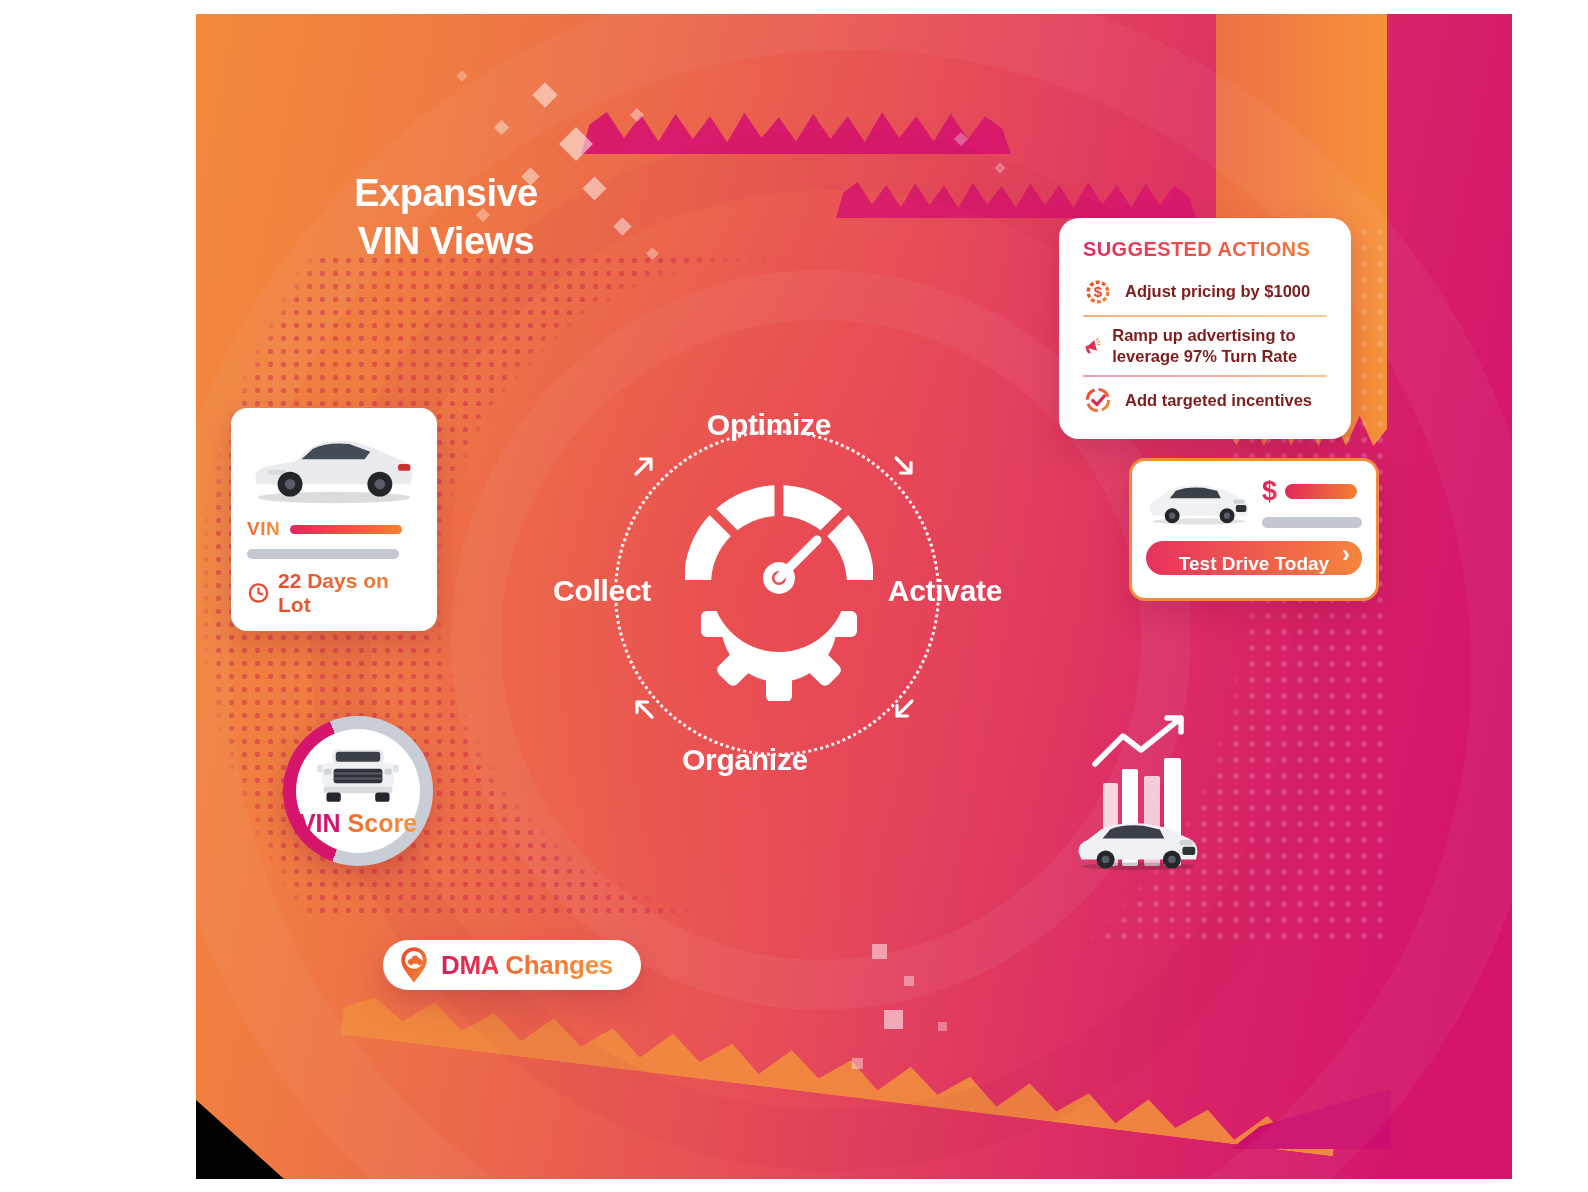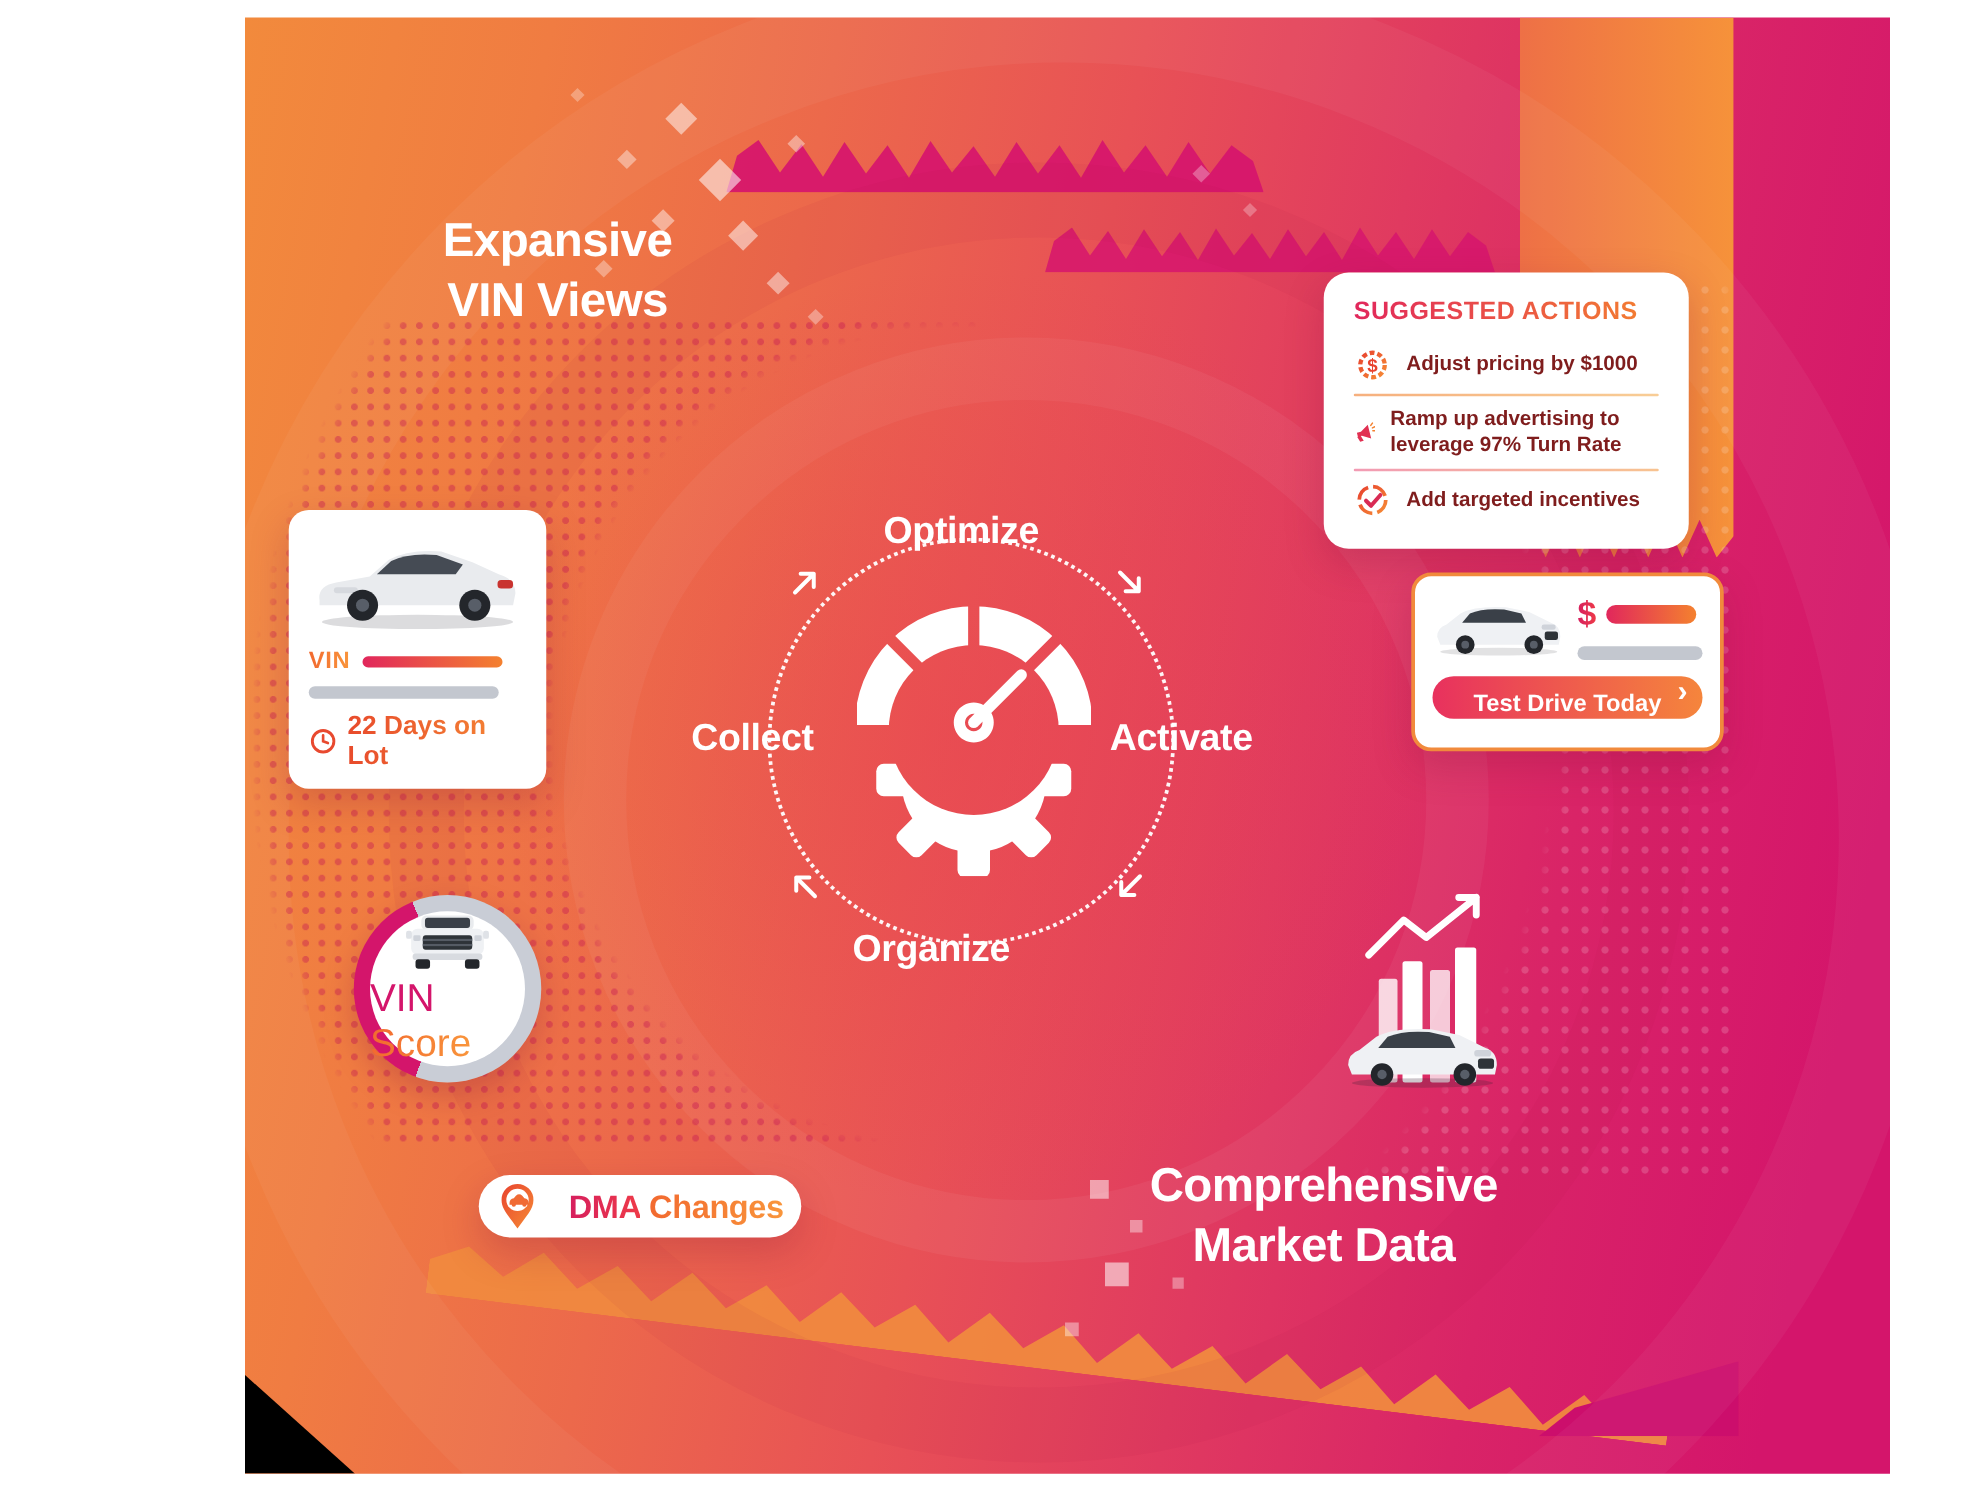--- a/index.html
+++ b/index.html
@@ -52,23 +52,23 @@
   .vin-card{left:35px;top:394px;width:206px;padding:12px 16px 14px;box-sizing:border-box;border-radius:16px;}
   .vin-row{display:flex;align-items:center;gap:10px;margin-top:6px;}
   .vin-lbl{font-size:19px;font-weight:800;letter-spacing:.5px;}
   .bar{border-radius:6px;}
   .stat{display:flex;align-items:center;gap:8px;margin-top:10px;font-weight:800;font-size:21px;}
   .vinscore{left:87px;top:702px;width:150px;height:150px;border-radius:50%;
     background:conic-gradient(from 0deg,#C9CDD6 0deg 200deg,#D4156B 200deg 338deg,#C9CDD6 338deg 360deg);
     box-shadow:0 10px 24px rgba(140,20,60,.28);}
   .vs-inner{position:absolute;left:13px;top:13px;right:13px;bottom:13px;background:#fff;border-radius:50%;
     display:flex;flex-direction:column;align-items:center;justify-content:center;gap:2px;}
-  .vs-label{font-size:31px;font-weight:400;}
+  .vs-label{font-size:25px;font-weight:700;}
   .dma-pill{left:187px;top:926px;width:258px;height:50px;border-radius:25px;display:flex;align-items:center;gap:10px;
-    padding:0 14px;box-sizing:border-box;justify-content:space-between;}
+    padding:0 14px;box-sizing:border-box;}
   .dma-text{font-size:26px;font-weight:800;letter-spacing:-.3px;}
   .td-card{left:933px;top:444px;width:250px;height:143px;border-radius:16px;border:3px solid #F18A3C;background:#fff;
     box-sizing:border-box;padding:10px 14px;box-shadow:0 12px 30px rgba(140,20,60,.25);}
   .td-top{display:flex;align-items:center;gap:10px;}
   .td-right{display:flex;flex-direction:column;gap:10px;flex:1;}
   .td-dollar-row{display:flex;align-items:center;gap:8px;}
   .td-dollar{font-size:27px;font-weight:800;}
   .td-btn{margin-top:8px;height:34px;border-radius:17px;background:linear-gradient(90deg,#E8315E,#F5853C);
     display:flex;align-items:flex-end;justify-content:center;position:relative;cursor:pointer;}
   .td-btn-label{color:#fff;font-weight:800;font-size:19px;}
@@ -125,24 +125,20 @@
     <div class="sq" style="left:760px;top:120px;width:10px;height:10px;opacity:.3;transform:rotate(45deg)"></div>
     <div class="sq" style="left:800px;top:150px;width:8px;height:8px;opacity:.28;transform:rotate(45deg)"></div>
   </div>
   <div class="abs tri-black"></div>
 
   <div class="abs big-title" style="left:95px;top:156px;width:310px;">
     <div>Expansive</div>
     <div>VIN Views</div>
   </div>
 
-  <div class="abs big-title" style="left:663px;top:912px;width:400px;">
-    <div>Comprehensive</div>
-    <div>Market Data</div>
-  </div>
 
   <div class="abs dotted-circle"></div>
   <div class="abs cycle-label" style="left:433px;top:394px;width:280px;">Optimize</div>
   <div class="abs cycle-label" style="left:659px;top:560px;width:180px;">Activate</div>
   <div class="abs cycle-label" style="left:409px;top:729px;width:280px;">Organize</div>
   <div class="abs cycle-label" style="left:316px;top:560px;width:180px;">Collect</div>
 
   <svg class="abs arrow" style="left:435px;top:439px;" viewBox="0 0 26 26">
       <path d="M5 21 L20 6 M20 6 H9.5 M20 6 V16.5" stroke="#fff" stroke-width="3.2" fill="none" stroke-linecap="round"></path>
     </svg>

